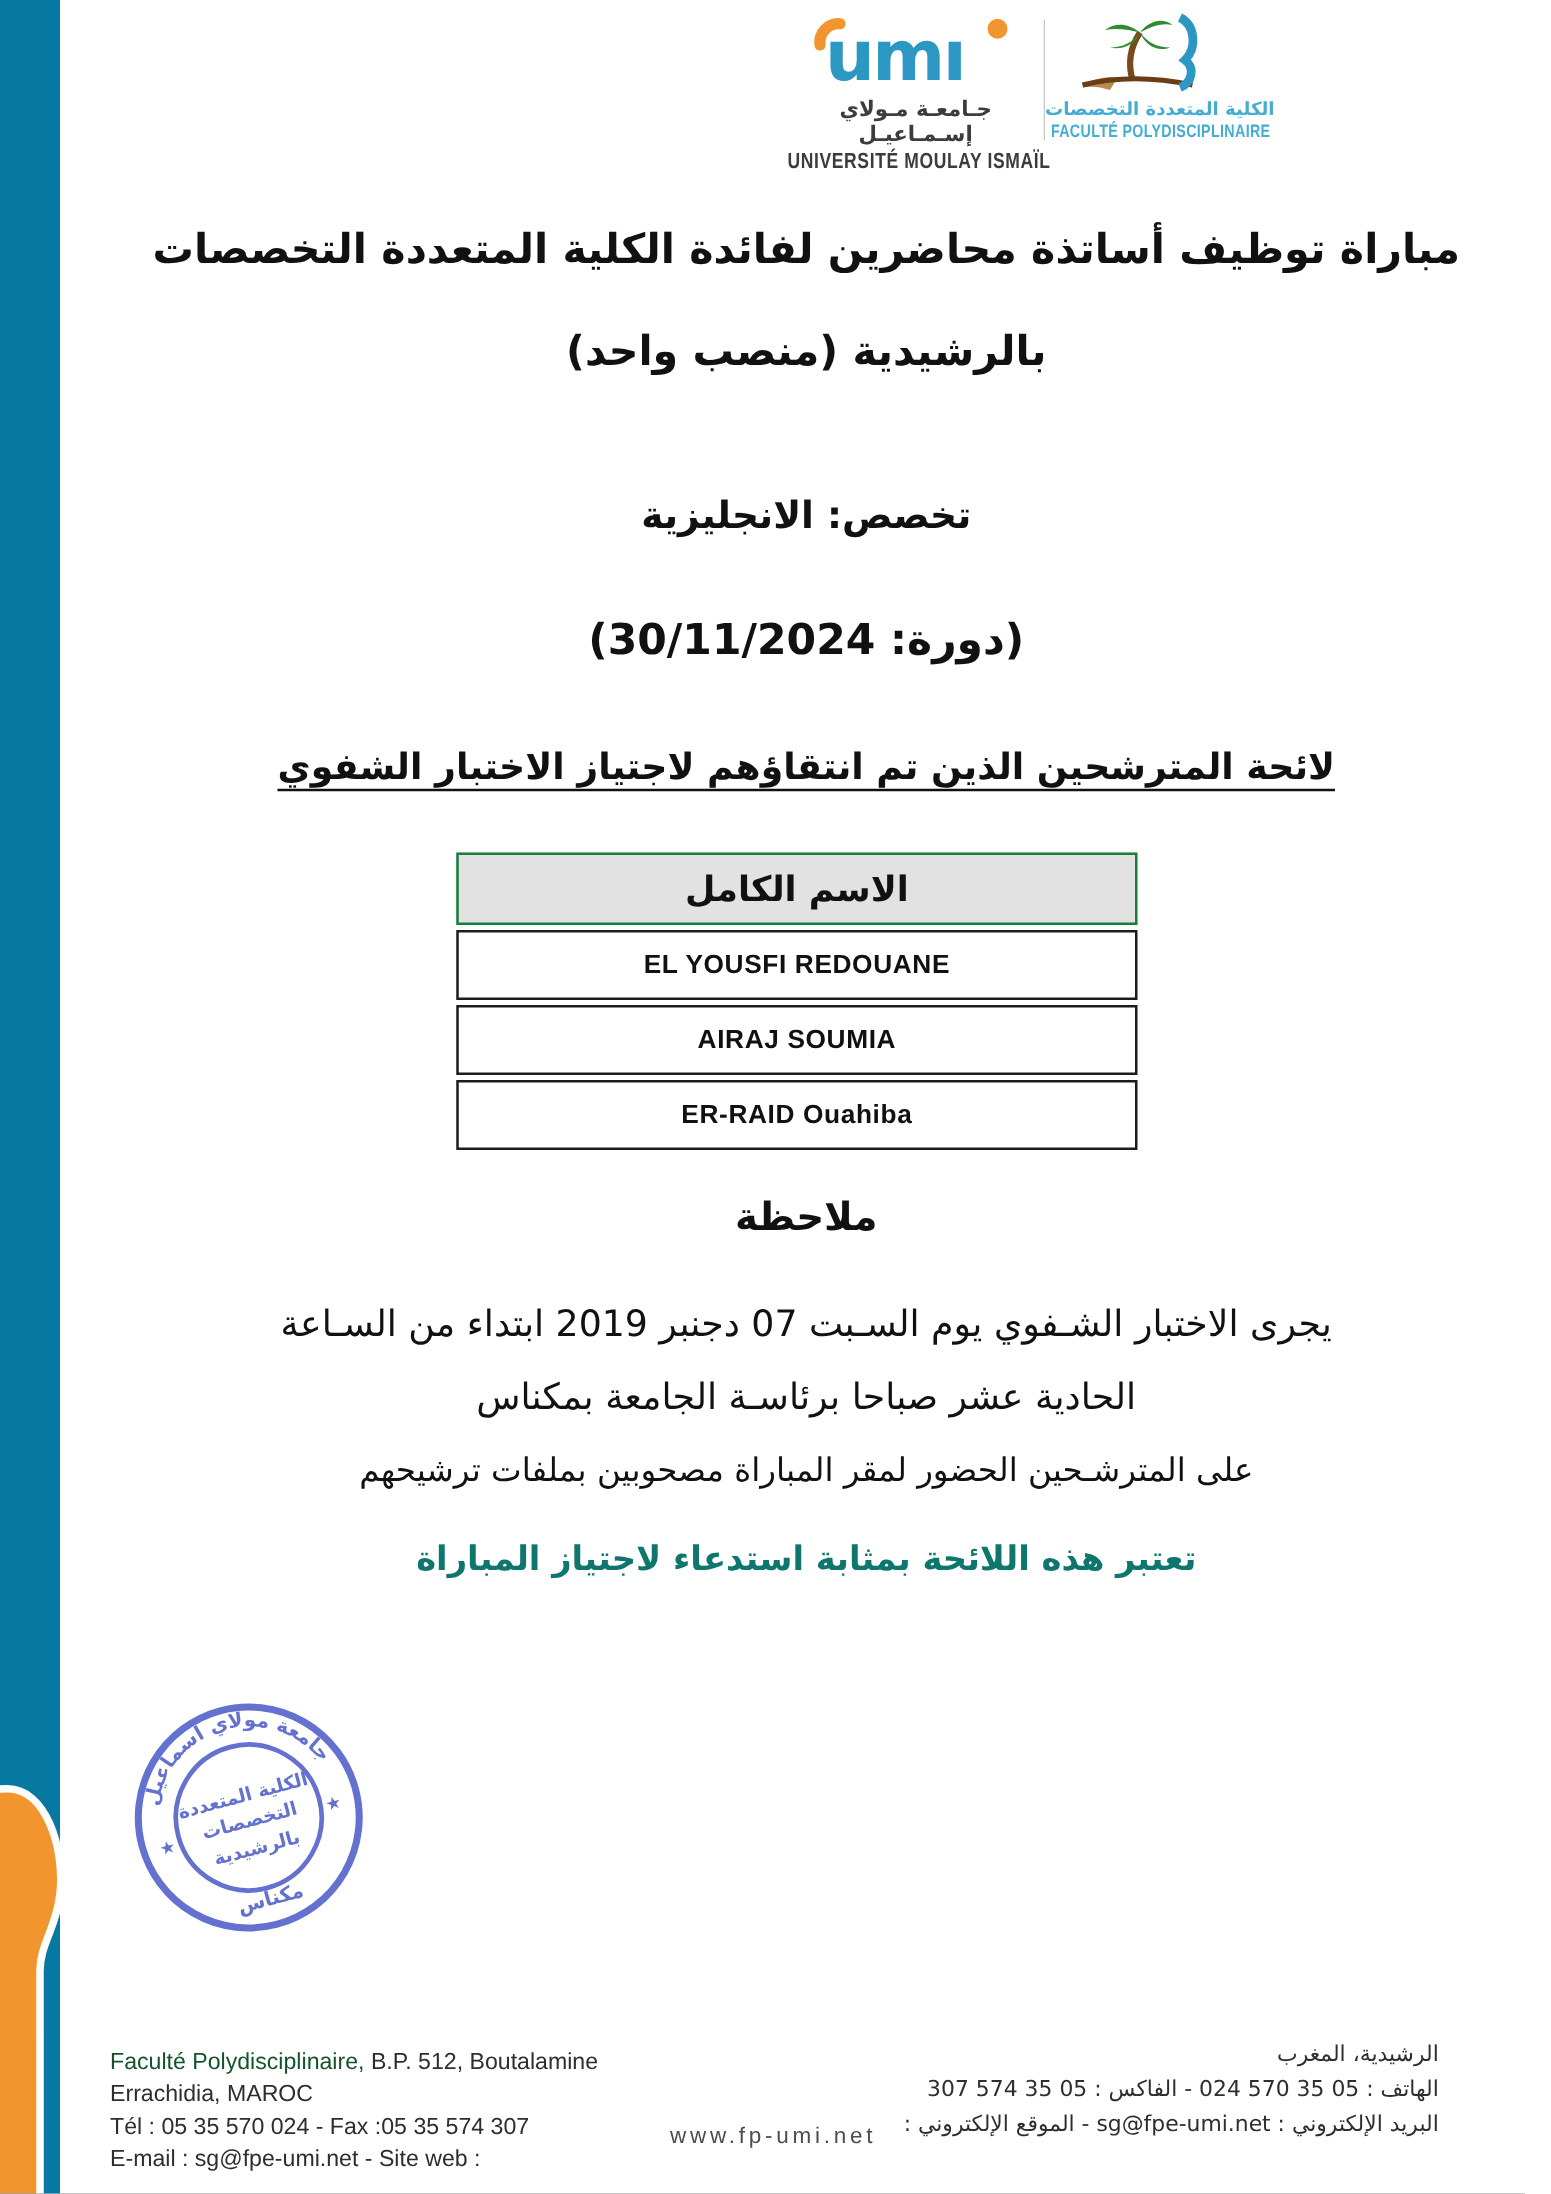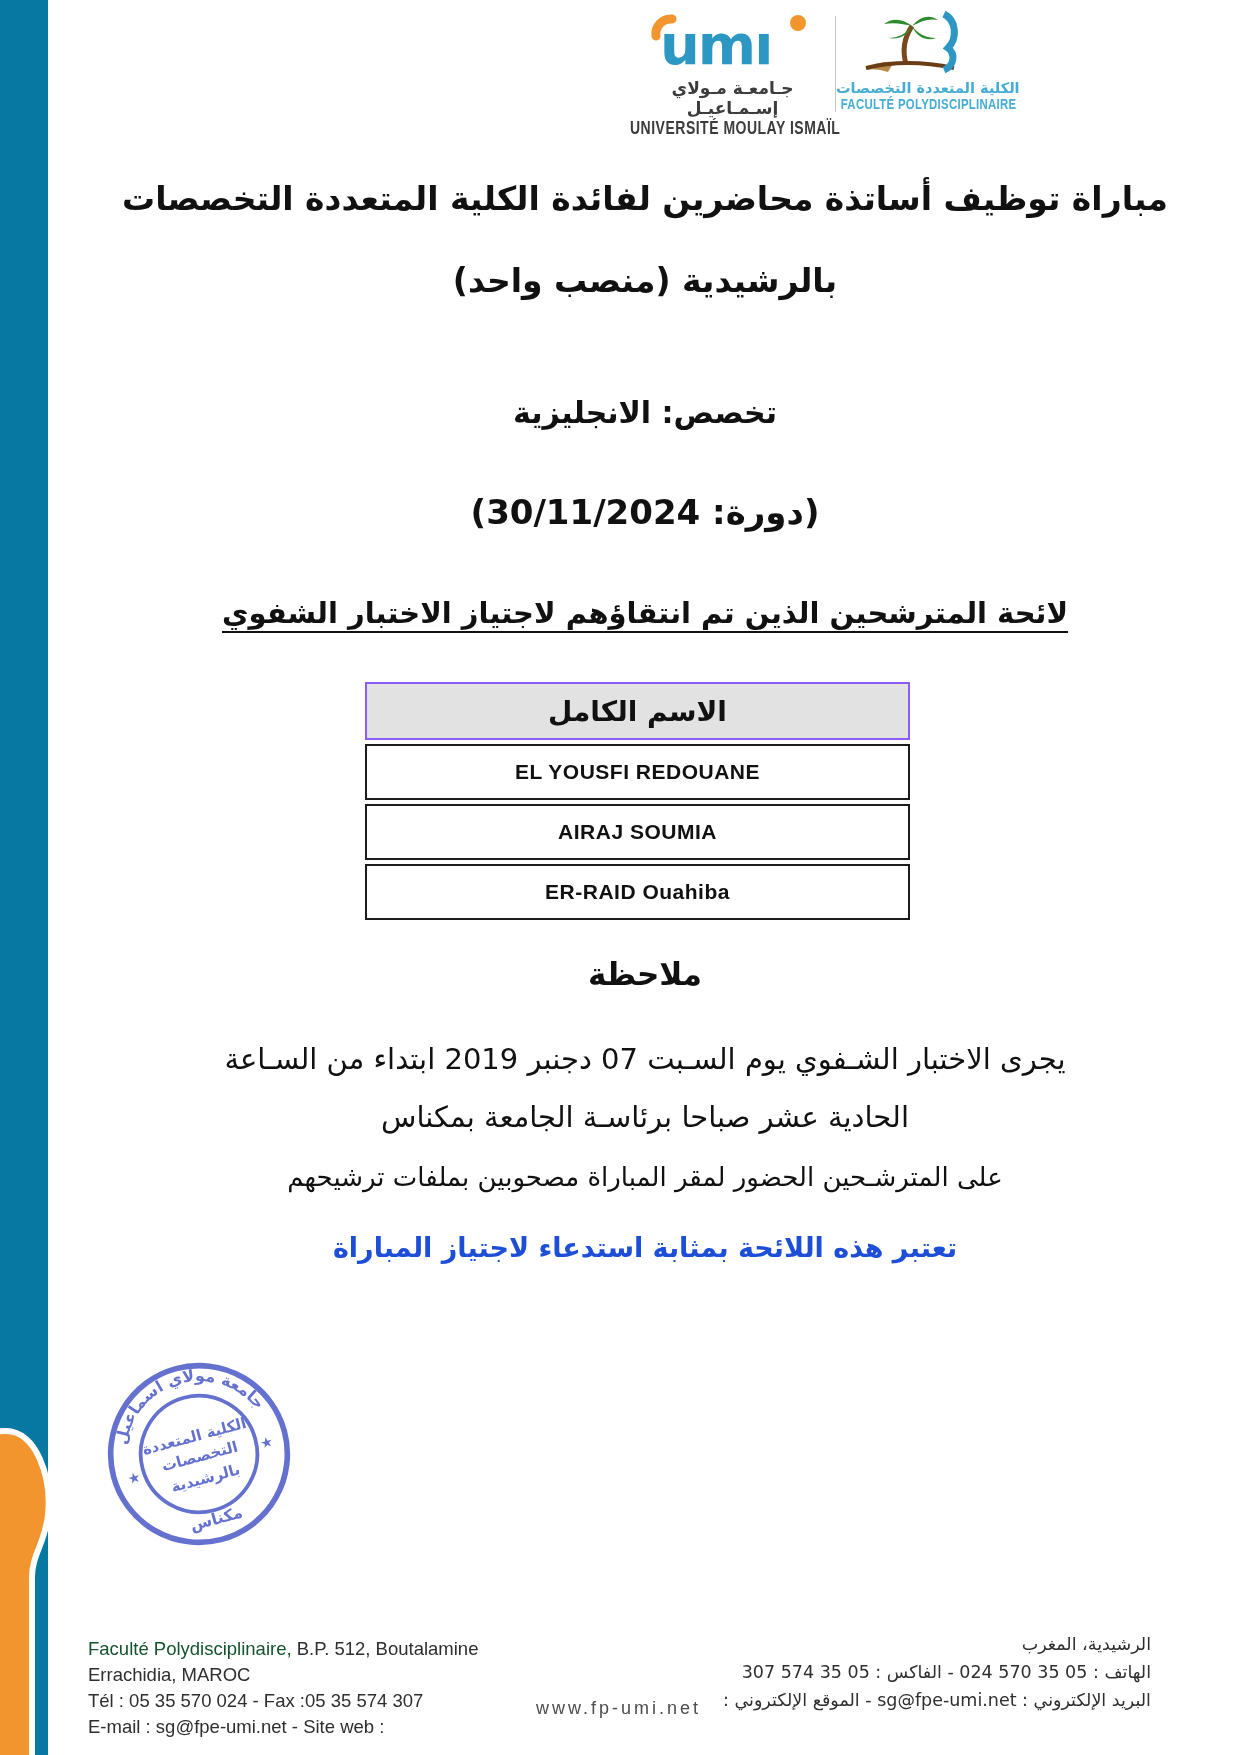--- a/index.html
+++ b/index.html
@@ -26,27 +26,27 @@
   .fp-arabic{font-size:14.5px;font-weight:bold;color:#45add2;direction:rtl;white-space:nowrap;}
   .fp-french{font-size:12px;font-weight:bold;color:#45add2;letter-spacing:.3px;white-space:nowrap;transform:scale(.95,1.2);transform-origin:top center;font-family:"Liberation Sans",sans-serif;}
 
   
   .doc-title{position:absolute;left:100px;top:158px;width:1090px;text-align:center;direction:rtl;font-weight:bold;font-size:33px;line-height:82px;}
   .spec-line{position:absolute;left:100px;top:395px;width:1090px;text-align:center;direction:rtl;font-weight:bold;font-size:30px;}
   .session-line{position:absolute;left:100px;top:492px;width:1090px;text-align:center;direction:rtl;font-weight:bold;font-size:34px;}
   .list-heading{position:absolute;left:100px;top:596px;width:1090px;text-align:center;direction:rtl;font-weight:bold;font-size:29px;text-decoration:underline;text-underline-offset:8px;}
 
   .names-table{position:absolute;left:365px;top:678px;width:545px;border-collapse:separate;border-spacing:0 4px;}
-  .names-table th{border:2px solid #8b5cf6;background:#e2e2e2;height:52px;font-size:28px;font-weight:bold;direction:rtl;text-align:center;}
+  .names-table th{border:2px solid #15803d;background:#e2e2e2;height:52px;font-size:28px;font-weight:bold;direction:rtl;text-align:center;}
   .names-table td{border:2px solid #1c1c1c;height:50px;font-size:21px;font-weight:bold;text-align:center;font-family:"Liberation Sans",sans-serif;letter-spacing:.5px;}
 
   .note-heading{position:absolute;left:100px;top:956px;width:1090px;text-align:center;direction:rtl;font-weight:bold;font-size:31px;text-underline-offset:8px;}
   .note-para{position:absolute;left:150px;top:1030px;width:990px;text-align:center;direction:rtl;font-size:29px;font-weight:500;line-height:58px;}
   .attendance-line{position:absolute;left:100px;top:1162px;width:1090px;text-align:center;direction:rtl;font-size:26px;font-weight:500;}
-  .summons-line{position:absolute;left:100px;top:1232px;width:1090px;text-align:center;direction:rtl;font-size:27px;font-weight:bold;color:#1d4ed8;}
+  .summons-line{position:absolute;left:100px;top:1232px;width:1090px;text-align:center;direction:rtl;font-size:27px;font-weight:bold;color:#0f766e;}
 
   
   .stamp{position:absolute;left:105px;top:1360px;width:188px;height:188px;transform:rotate(-15deg);opacity:.82;}
 
   
   .footer-left{position:absolute;left:88px;top:1636px;font-size:18.5px;line-height:26px;color:#2e2e2e;font-family:"Liberation Sans",sans-serif;}
   .footer-left .org{color:#14532d;}
   .footer-site{position:absolute;left:536px;top:1698px;font-size:18px;letter-spacing:3px;color:#4d4d4d;font-family:"Liberation Sans",sans-serif;}
   .footer-right{position:absolute;right:90px;top:1630px;width:470px;direction:rtl;text-align:right;font-size:17.5px;line-height:28px;color:#2e2e2e;}
   .footer-right .org{color:#ee9433;}

